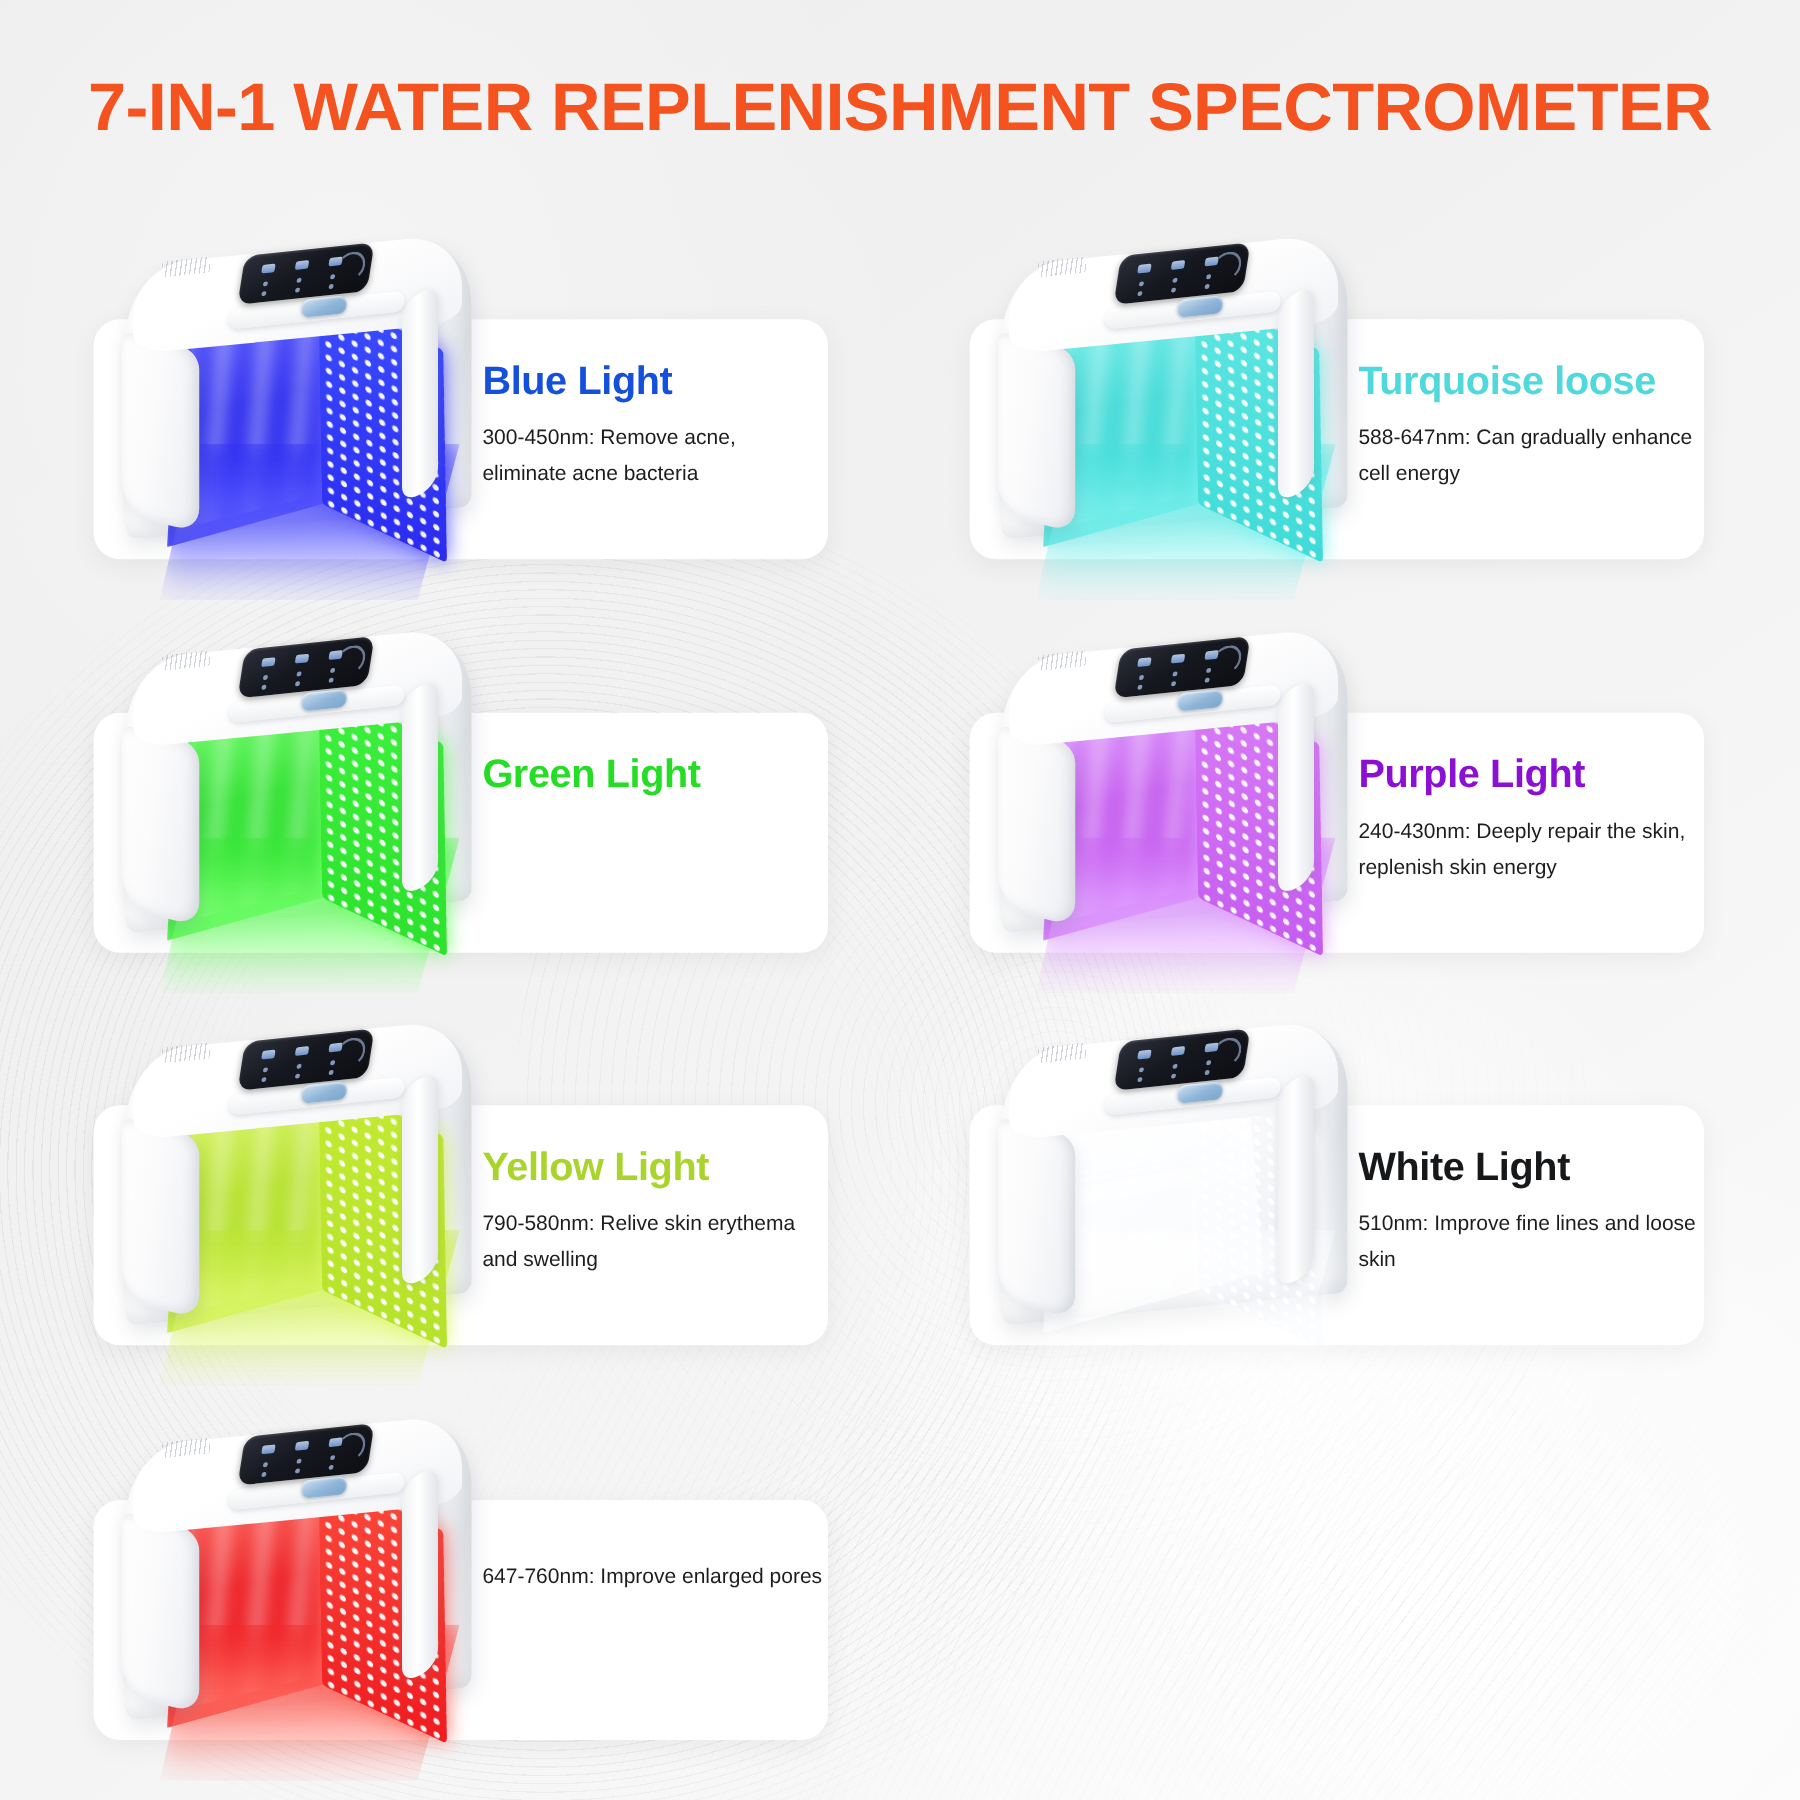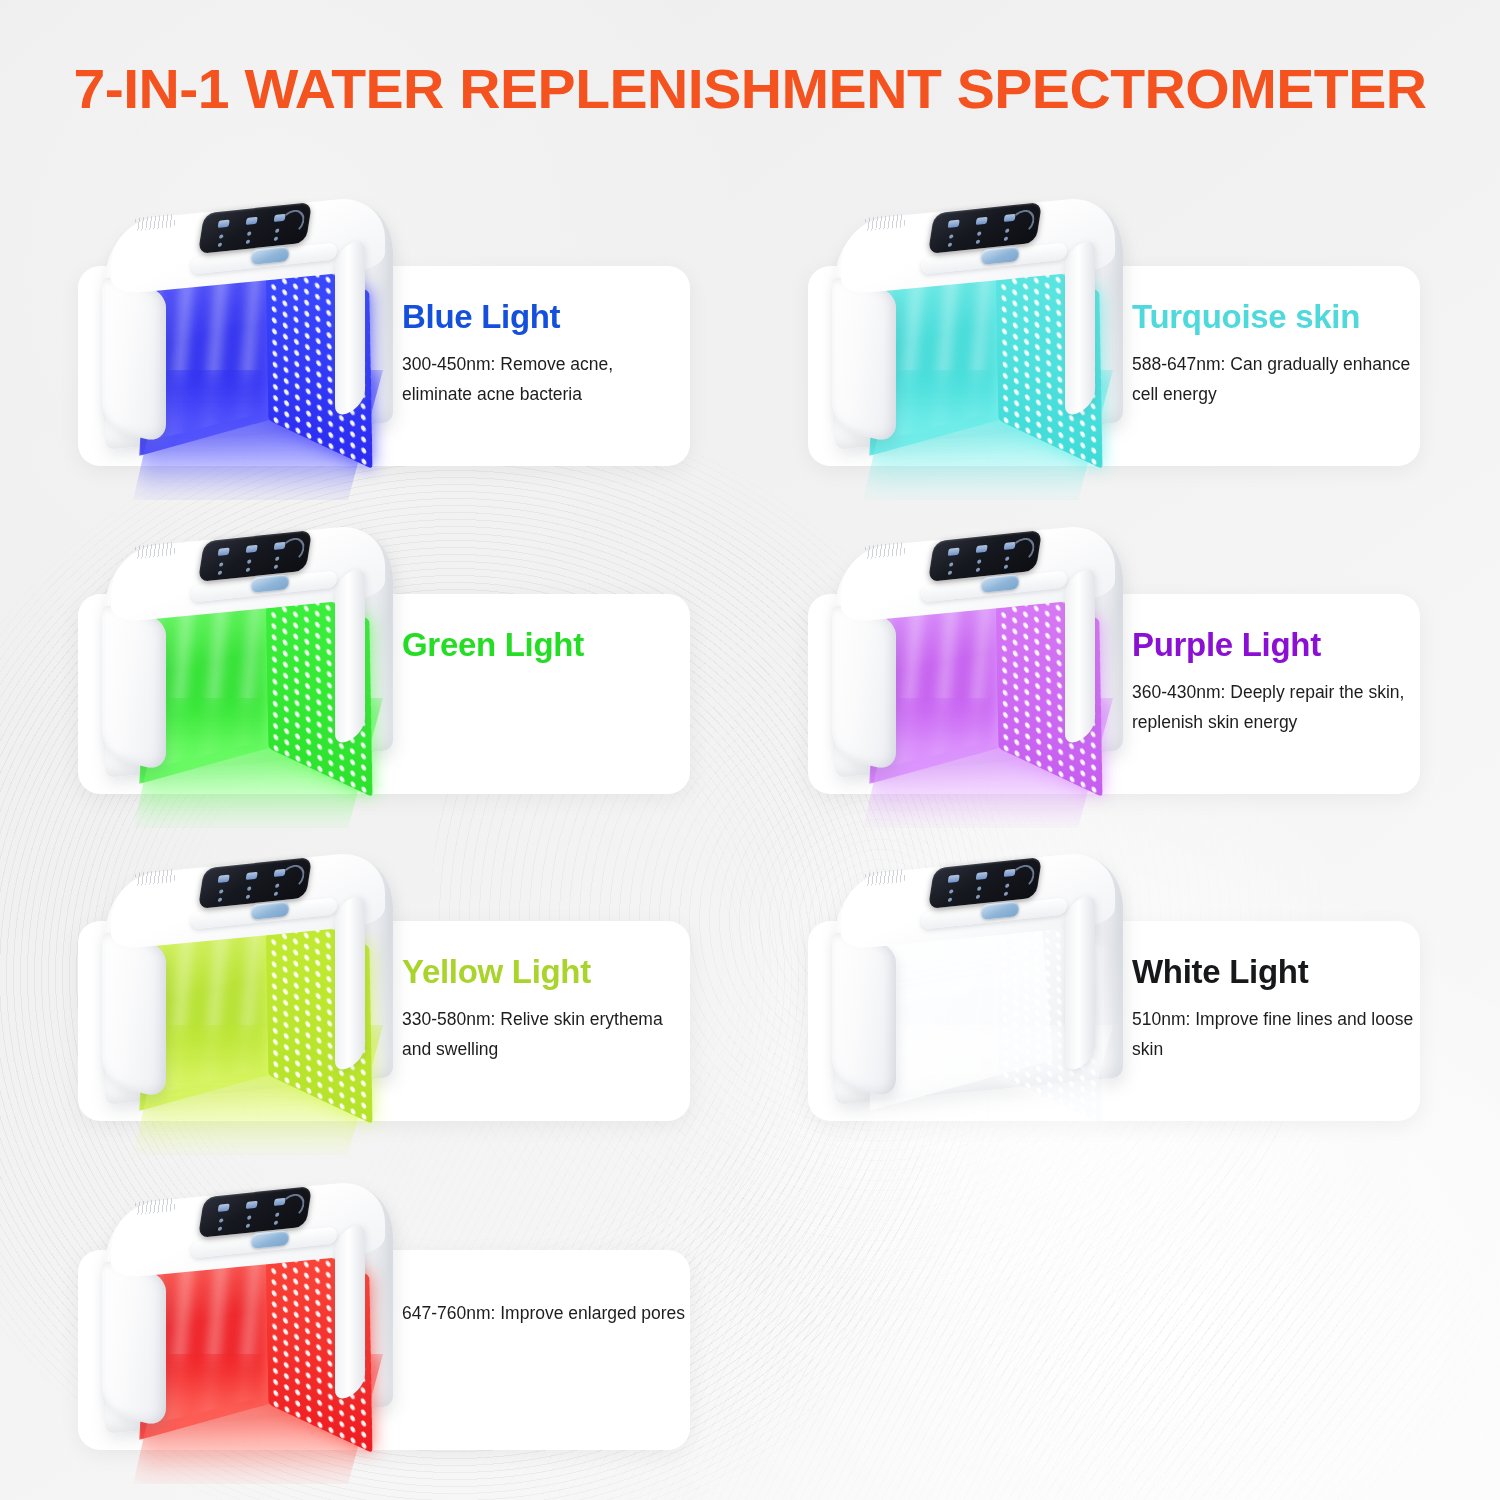--- a/index.html
+++ b/index.html
@@ -316,21 +316,21 @@
               <span class="panel-dot" style="left:47px;top:31px"></span>
               <span class="panel-dot" style="left:75px;top:31px"></span>
             </div>
             <div class="blue-btn"></div>
           </div>
         </div>
       </div>
       <div class="item" style="left:808px;top:188px">
         <div class="card">
           <div class="card-text">
-            <div class="card-title" style="color:#4fd9dd">Turquoise skin</div>
+            <div class="card-title" style="color:#4fd9dd">Turquoise loose</div>
             <div class="card-desc">588-647nm: Can gradually enhance cell energy</div>
           </div>
         </div>
         <div class="device">
           <div class="dev-inner">
             <div class="floor-glow"></div>
             <div class="beam-wrap">
               <div class="beam" style="background:linear-gradient(168deg, #7af0ec 0%, #3fdbd8 38%, #3fdbd8 66%, #7af0ec 100%);opacity:0.94"></div>
               <div class="beam-rays"></div>
               <div class="spill" style="background:linear-gradient(180deg, #3fdbd8 0%, #7af0ec 45%, rgba(255,255,255,0) 100%)"></div>
@@ -400,21 +400,21 @@
               <span class="panel-dot" style="left:75px;top:31px"></span>
             </div>
             <div class="blue-btn"></div>
           </div>
         </div>
       </div>
       <div class="item" style="left:808px;top:516px">
         <div class="card">
           <div class="card-text">
             <div class="card-title" style="color:#8c0fd4">Purple Light</div>
-            <div class="card-desc">360-430nm: Deeply repair the skin, replenish skin energy</div>
+            <div class="card-desc">240-430nm: Deeply repair the skin, replenish skin energy</div>
           </div>
         </div>
         <div class="device">
           <div class="dev-inner">
             <div class="floor-glow"></div>
             <div class="beam-wrap">
               <div class="beam" style="background:linear-gradient(168deg, #e0a0ff 0%, #c55cf0 38%, #c55cf0 66%, #e0a0ff 100%);opacity:0.94"></div>
               <div class="beam-rays"></div>
               <div class="spill" style="background:linear-gradient(180deg, #c55cf0 0%, #e0a0ff 45%, rgba(255,255,255,0) 100%)"></div>
               <div class="leds">
@@ -442,21 +442,21 @@
               <span class="panel-dot" style="left:75px;top:31px"></span>
             </div>
             <div class="blue-btn"></div>
           </div>
         </div>
       </div>
       <div class="item" style="left:78px;top:843px">
         <div class="card">
           <div class="card-text">
             <div class="card-title" style="color:#a9d42b">Yellow Light</div>
-            <div class="card-desc">330-580nm: Relive skin erythema and swelling</div>
+            <div class="card-desc">790-580nm: Relive skin erythema and swelling</div>
           </div>
         </div>
         <div class="device">
           <div class="dev-inner">
             <div class="floor-glow"></div>
             <div class="beam-wrap">
               <div class="beam" style="background:linear-gradient(168deg, #ddf76b 0%, #b5e22a 38%, #b5e22a 66%, #ddf76b 100%);opacity:0.94"></div>
               <div class="beam-rays"></div>
               <div class="spill" style="background:linear-gradient(180deg, #b5e22a 0%, #ddf76b 45%, rgba(255,255,255,0) 100%)"></div>
               <div class="leds">

